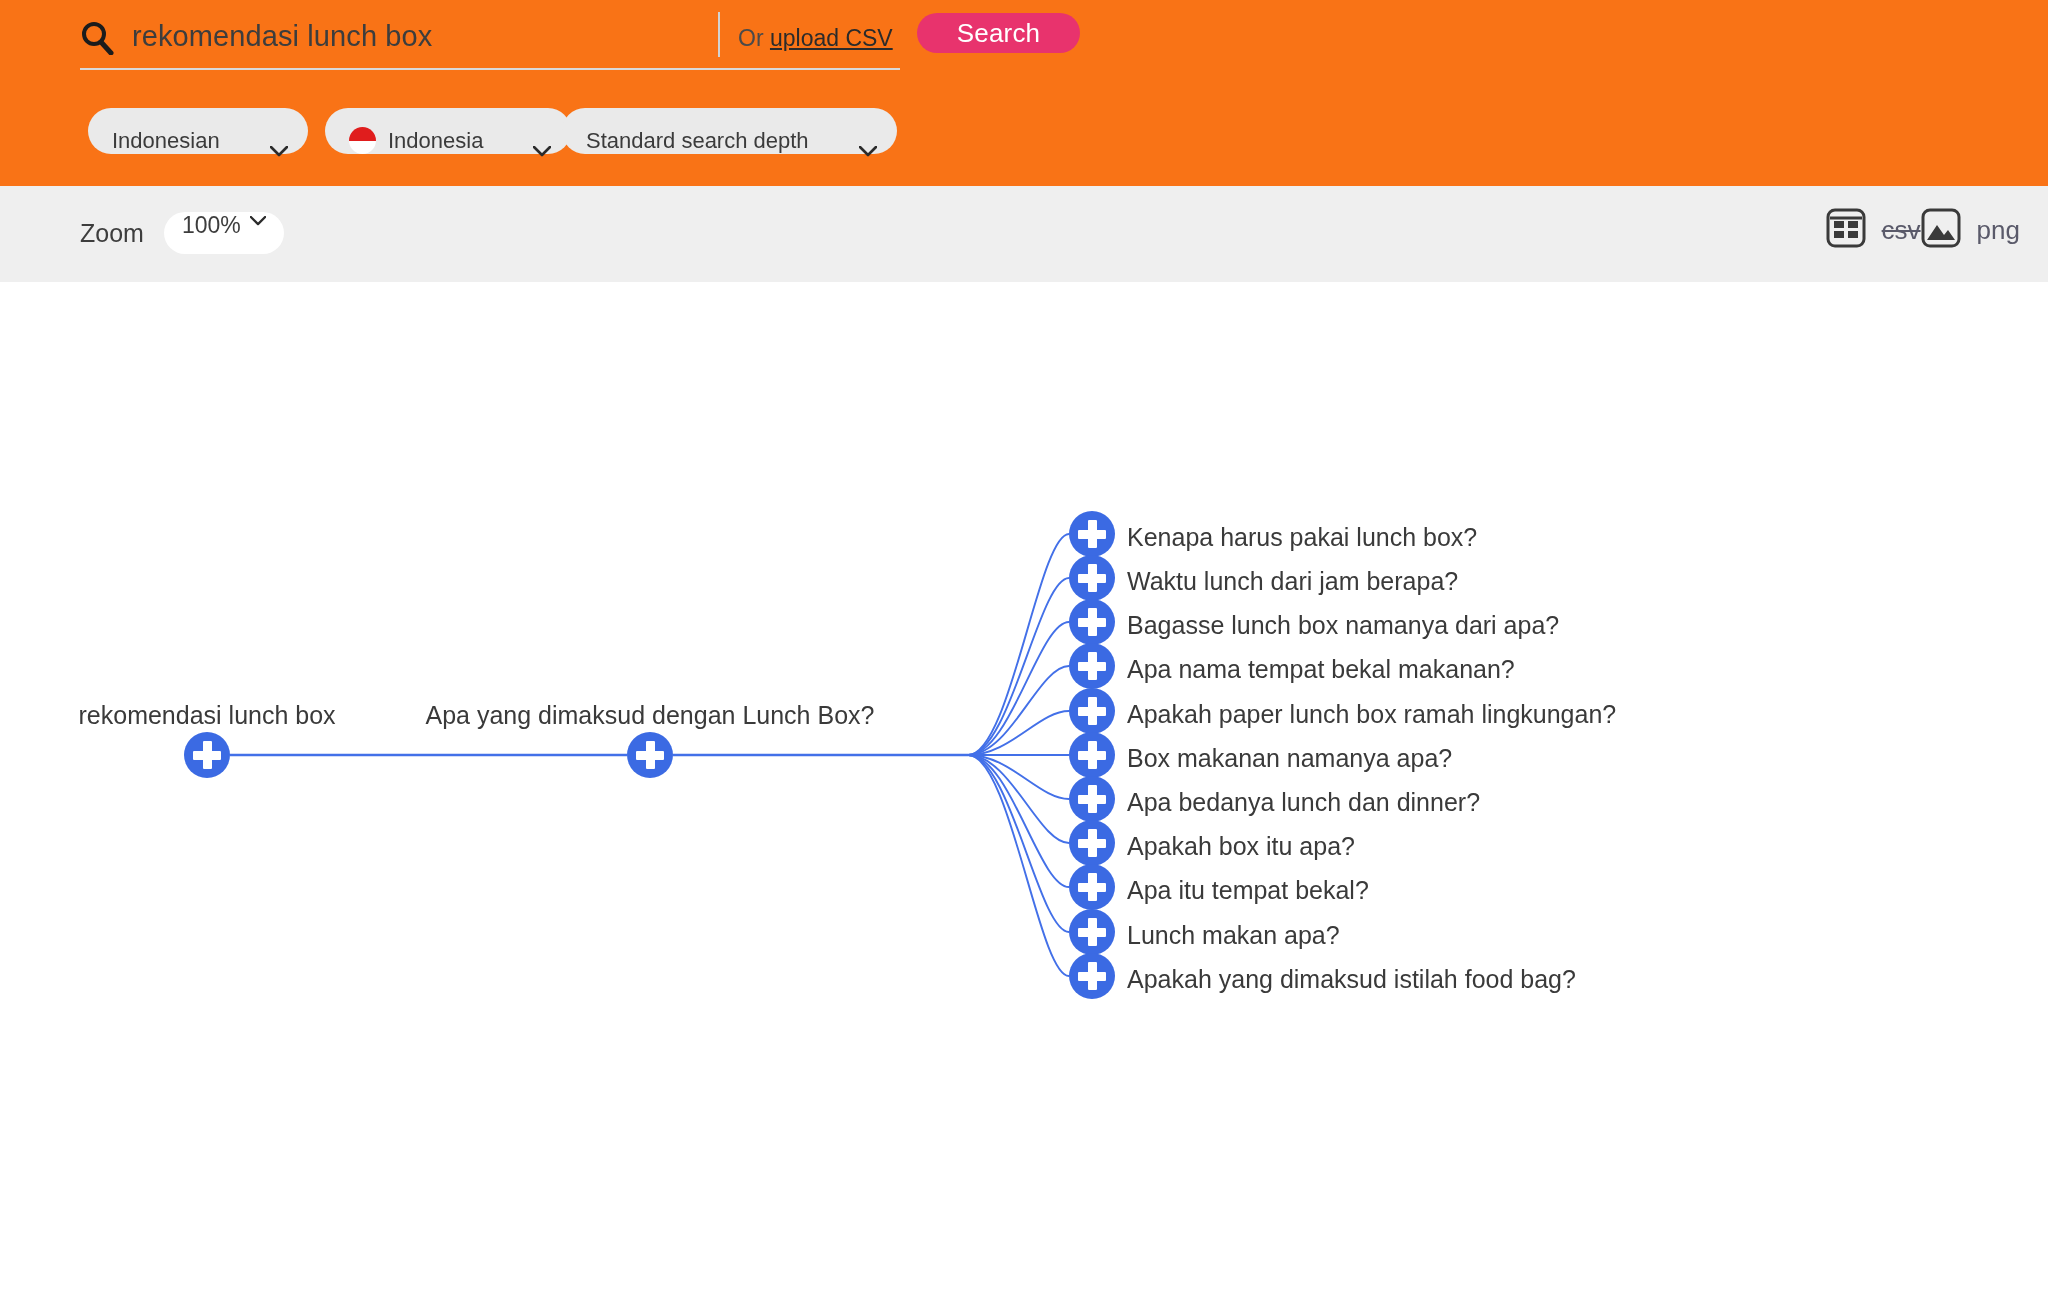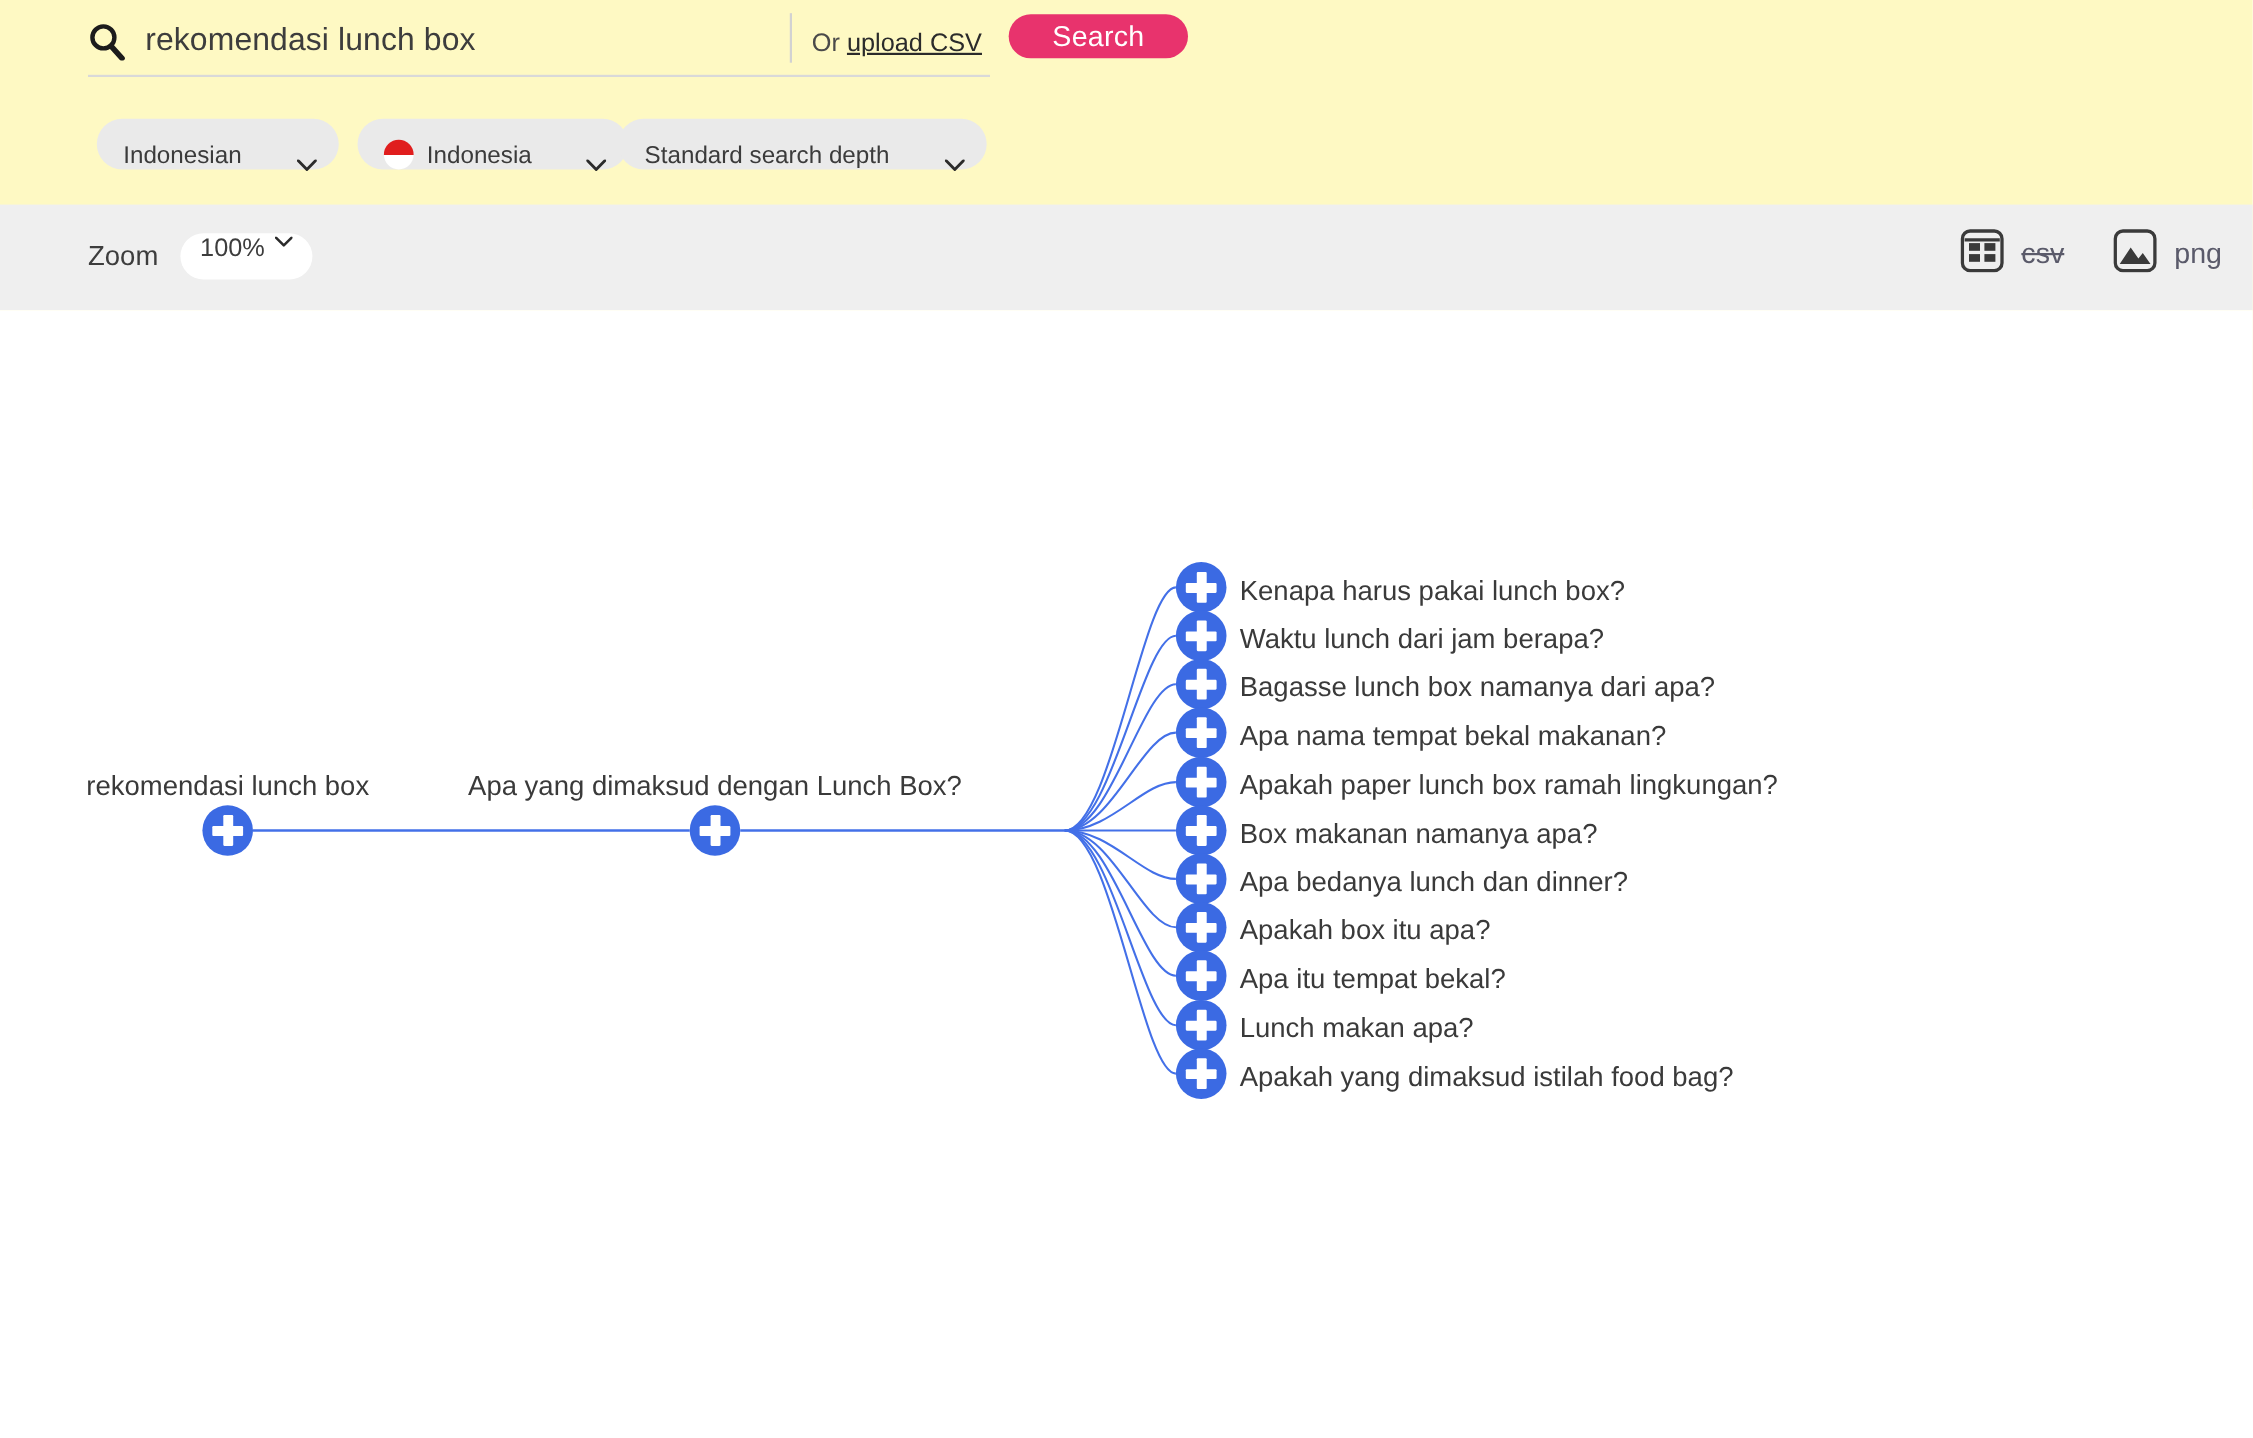--- a/index.html
+++ b/index.html
@@ -5,21 +5,21 @@
 <style>
   * { box-sizing: border-box; }
   html, body {
     margin: 0; padding: 0;
     width: 2048px; height: 1307px;
     background: #ffffff;
     font-family: "Liberation Sans", sans-serif;
     overflow: hidden;
   }
 
-  .app { position: relative; width: 2048px; height: 1307px; background:#fef9c3; }
+  .app { position: relative; width: 2048px; height: 1307px; background:#f97316; }
 
   
   .search-header {
     position: absolute; left: 0; top: 0; width: 2048px; height: 88px;
   }
   .search-field {
     position: absolute; left: 80px; top: 8px; width: 820px; height: 62px;
     display: flex; align-items: center; gap: 18px;
     border-bottom: 2px solid #d9d9d9;
   }
@@ -88,21 +88,21 @@
   .zoom-label { font-size: 25px; color: #3d3d3d; }
   .zoom-pill {
     background: #ffffff; border-radius: 22px; height: 42px;
     display: flex; align-items: flex-start; gap: 9px; padding: 0 18px;
     cursor: pointer;
   }
   .zoom-value { font-size: 23px; color: #3d3d3d; }
 
   .export-group {
     position: absolute; right: 28px; top: 22px;
-    display: flex; align-items: center; gap: 44px;
+    display: flex; align-items: center; 
   }
   .export-item { display: flex; align-items: center; gap: 16px; cursor: pointer; }
   .export-label { font-size: 26px; color: #5a5a6a; }
   .export-label.disabled { text-decoration: line-through; }
 
   
   .graph { position: absolute; left: 0; top: 282px; width: 2048px; height: 1025px; background: #fff; }
   .graph-svg { position: absolute; left: 0; top: 0; width: 2048px; height: 1025px; }
 
   .node {

